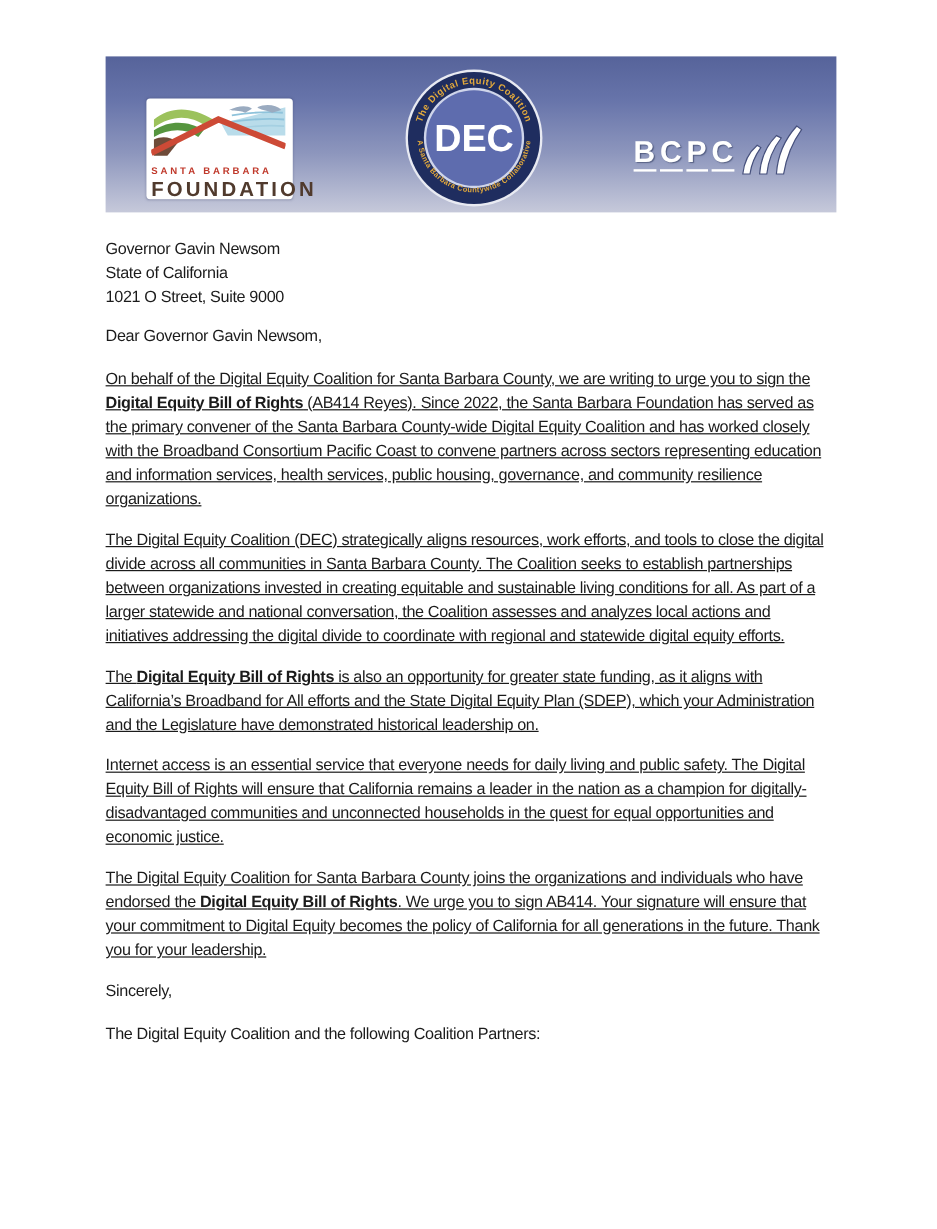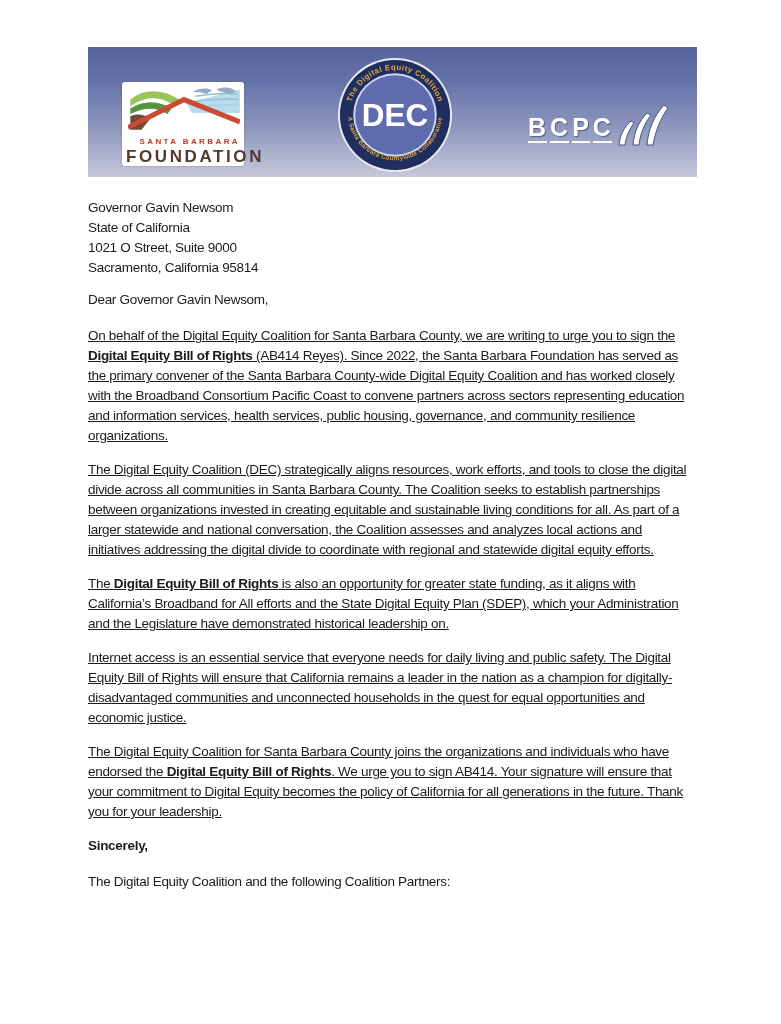--- a/index.html
+++ b/index.html
@@ -17,21 +17,21 @@
     position:absolute; left:88px; top:47px;
     width:609px; height:130px;
     background:linear-gradient(180deg,#56639a 0%,#6774aa 28%,#8d96bd 62%,#b4b9d1 88%,#c6c9da 100%);
   }
   
   .sbf-box {
     position:absolute; left:34px; top:35px;
     width:122px; height:84px;
     background:#ffffff; border-radius:3px;
     padding:3px 4px 0 4px;
-    text-align:right;
+    text-align:left;
     box-shadow:0 0 2px rgba(40,50,90,.35);
   }
   .sbf-name {
     font-size:8px; font-weight:bold; letter-spacing:2.4px;
     color:#c0392b; margin-top:1px; white-space:nowrap;
   }
   .sbf-subname {
     font-size:17px; font-weight:bold; letter-spacing:2.6px;
     color:#503a2d; margin-top:1px; white-space:nowrap;
   }
@@ -57,21 +57,21 @@
   .body-text {
     position:absolute; left:88px; top:198px; width:609px;
     font-size:13.5px; line-height:20px; letter-spacing:-0.3px;
   }
   .body-text p { margin:0; }
   .date-line      { margin-bottom:18px !important; }
   .recipient      { margin-bottom:12px; }
   .subject-line   { font-weight:bold; margin-bottom:24px !important; }
   .salutation     { margin-bottom:16px !important; }
   .letter-par     { margin-bottom:14px !important;text-decoration:underline; }
-  .closing-line   { margin-bottom:16px !important;font-weight:bold; }
+  .closing-line   { margin-bottom:16px !important; }
 </style>
 </head>
 <body>
 
 <div class="page">
 
   <div class="banner">
 
     <div class="sbf-box">
       <svg width="112" height="47" viewBox="0 0 100 42">
@@ -127,21 +127,20 @@
       </svg>
     </div>
   </div>
 
   <div class="body-text">
 
     <div class="recipient">
       <p>Governor Gavin Newsom</p>
       <p>State of California</p>
       <p>1021 O Street, Suite 9000</p>
-      <p>Sacramento, California 95814</p>
     </div>
 
 
     <p class="salutation">Dear Governor Gavin Newsom,</p>
 
     <div id="paragraphs">
         <p class="letter-par"><span>On behalf of the Digital Equity Coalition for Santa Barbara County, we are writing to urge you to sign the </span><strong>Digital Equity Bill of Rights</strong><span> (AB414 Reyes).  Since 2022, the Santa Barbara Foundation has served as the primary convener of the Santa Barbara County-wide Digital Equity Coalition and has worked closely with the Broadband Consortium Pacific Coast to convene partners across sectors representing education and information services, health services, public housing, governance, and community resilience organizations.</span></p>
         <p class="letter-par"><span>The Digital Equity Coalition (DEC) strategically aligns resources, work efforts, and tools to close the digital divide across all communities in Santa Barbara County. The Coalition seeks to establish partnerships between organizations invested in creating equitable and sustainable living conditions for all. As part of a larger statewide and national conversation, the Coalition assesses and analyzes local actions and initiatives addressing the digital divide to coordinate with regional and statewide digital equity efforts.</span></p>
         <p class="letter-par"><span>The </span><strong>Digital Equity Bill of Rights</strong><span> is also an opportunity for greater state funding, as it aligns with California’s Broadband for All efforts and the State Digital Equity Plan (SDEP), which your Administration and the Legislature have demonstrated historical leadership on.</span></p>
         <p class="letter-par"><span>Internet access is an essential service that everyone needs for daily living and public safety. The Digital Equity Bill of Rights will ensure that California remains a leader in the nation as a champion for digitally-disadvantaged communities and unconnected households in the quest for equal opportunities and economic justice.</span></p>

